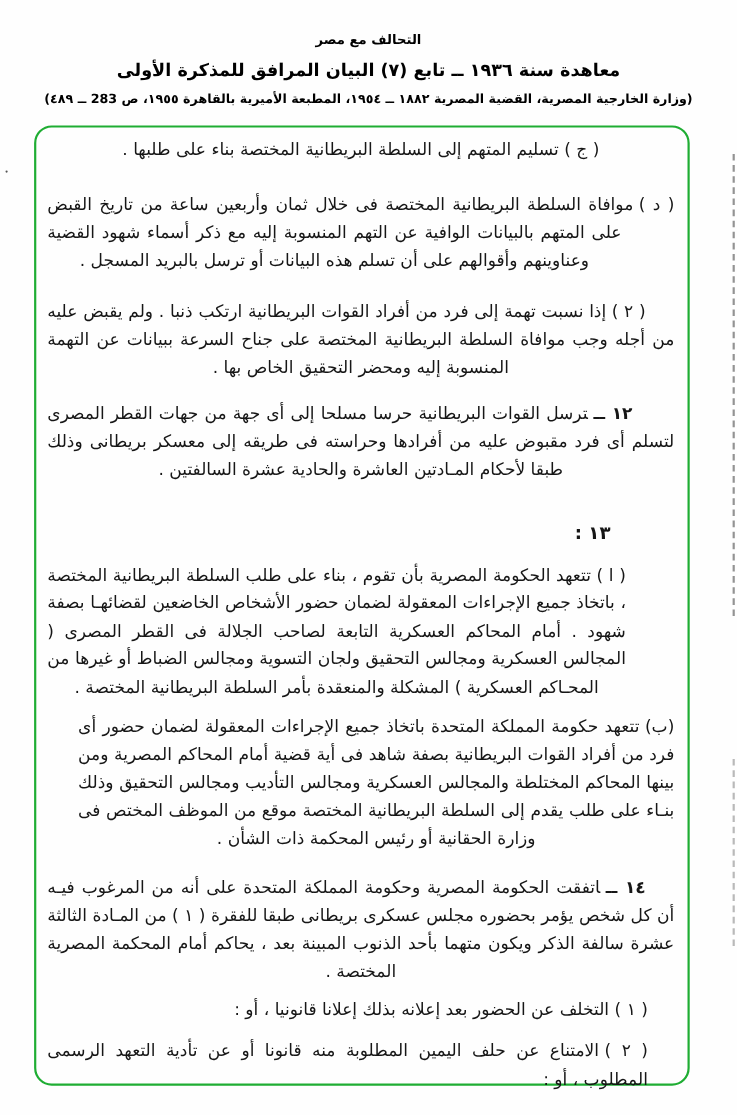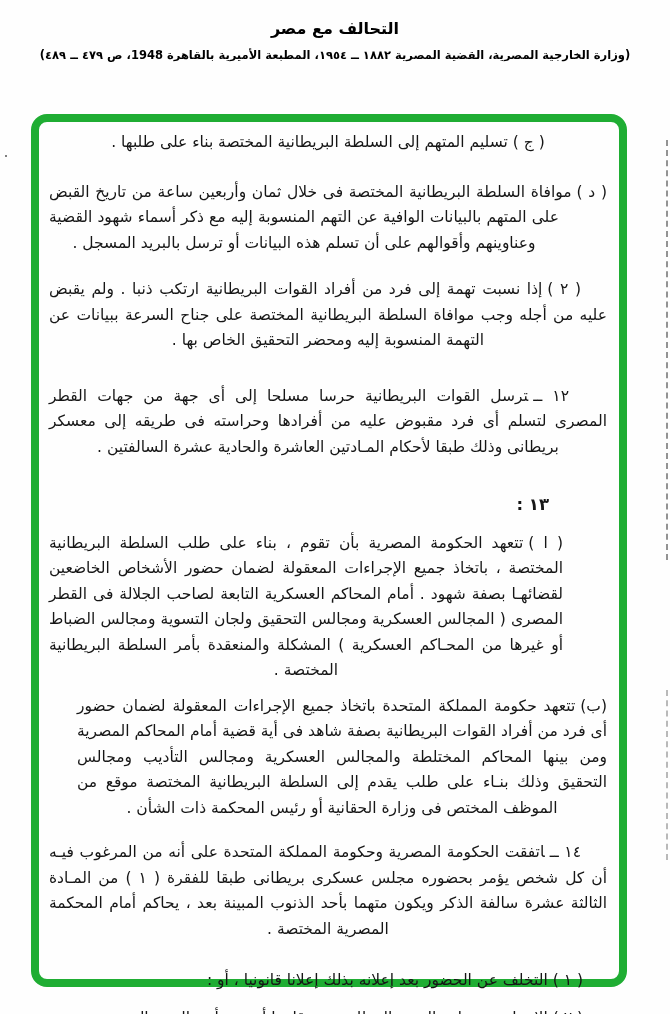--- a/index.html
+++ b/index.html
@@ -10,55 +10,55 @@
     color:#141414;
     overflow:hidden;
   }
   .page {
     position:relative; width:670px; height:1014px;
     background:#fefefe; direction:rtl;
   }
 
   
   .doc-header { text-align:center; direction:rtl; color:#000; }
-  .h-title   { padding-top:19px; font-size:16px; font-weight:700; letter-spacing:.5px; }
+  .h-title   { padding-top:29px; font-size:12px; font-weight:700; letter-spacing:.5px; }
   .h-sub     { margin-top:11px;  font-size:16px; font-weight:700; }
   .h-src     { margin-top:10px;  font-size:11.5px; font-weight:700; }
 
   
   .frame {
     position:absolute; left:31px; top:114px;
     width:596px; height:873px;
-    border:8px solid #a3a3a3;
+    border:2px solid #a3a3a3;
     border-radius:16px;
     padding:8px 12px 0 10px;
     direction:rtl;
     background:transparent;
   }
 
   
   .para {
     font-size:15.5px; line-height:25.5px; color:#161616;
     text-align:justify; text-align-last:center;
     direction:rtl;
   }
   .plabel { margin-left:5px; white-space:nowrap; }
-  .bold-label .plabel { font-weight:400; }
+  .bold-label .plabel { font-weight:700; }
 
   .p-jeem  { text-align:center; text-align-last:center; margin-bottom:24px; }
   .p-dal   { padding-right:48px; text-indent:-48px; margin-bottom:21px; }
-  .p-two   { text-indent:26px;  margin-bottom:30px; }
+  .p-two   { text-indent:26px;  margin-bottom:16px; }
   .p-a12   { text-indent:38px;  margin-bottom:32px; }
   .p-head13{ text-align:right; text-align-last:right; padding-left:0;
              padding-right:58px; font-weight:700; font-size:16.5px;
              margin-bottom:13px; }
   .p-alef  { padding-right:44px; margin-bottom:10px; }
   .p-ba    { margin-bottom:19px;margin-left:28px; }
-  .p-a14   { text-indent:26px; margin-bottom:26px; }
-  .p-item  { text-align:right; text-align-last:right; padding-right:24px;
+  .p-a14   { text-indent:26px; margin-bottom:9px; }
+  .p-item  { text-align-last:right; padding-right:24px;
              margin-bottom:12px; }
 
   
   .edge-marks {
     position:absolute; right:2px; top:140px; height:420px; width:0;
     border-right:2px dashed #3c3c3c; opacity:.55;
   }
   .edge-marks-2 {
     position:absolute; right:2px; top:690px; height:170px; width:0;
     border-right:2px dashed #3c3c3c; opacity:.35;
@@ -68,21 +68,22 @@
     background:#555; border-radius:50%;
   }
 </style>
 </head>
 <body>
 
 <div class="page">
 
   <header class="doc-header">
     <div class="h-title">التحالف مع مصر</div>
-    <div class="h-src">(وزارة الخارجية المصرية، القضية المصرية ١٨٨٢ ــ ١٩٥٤، المطبعة الأميرية بالقاهرة 1948، ص ٤٧٩ ــ ٤٨٩)</div>
+    <div class="h-sub">معاهدة سنة ١٩٣٦ ــ تابع (٧) البيان المرافق للمذكرة الأولى</div>
+    <div class="h-src">(وزارة الخارجية المصرية، القضية المصرية ١٨٨٢ ــ ١٩٥٤، المطبعة الأميرية بالقاهرة ١٩٥٥، ص 283 ــ ٤٨٩)</div>
   </header>
 
   <div class="frame" style="border-color: rgb(31, 173, 51);">
 
     <div class="para p-jeem">
       <span class="plabel">( ج )</span><span>تسليم المتهم إلى السلطة البريطانية المختصة بناء على طلبها .</span>
     </div>
 
     <div class="para p-dal">
       <span class="plabel">( د )</span><span>موافاة السلطة البريطانية المختصة فى خلال ثمان وأربعين ساعة من تاريخ القبض على المتهم بالبيانات الوافية عن التهم المنسوبة إليه مع ذكر أسماء شهود القضية وعناوينهم وأقوالهم على أن تسلم هذه البيانات أو ترسل بالبريد المسجل .</span>

